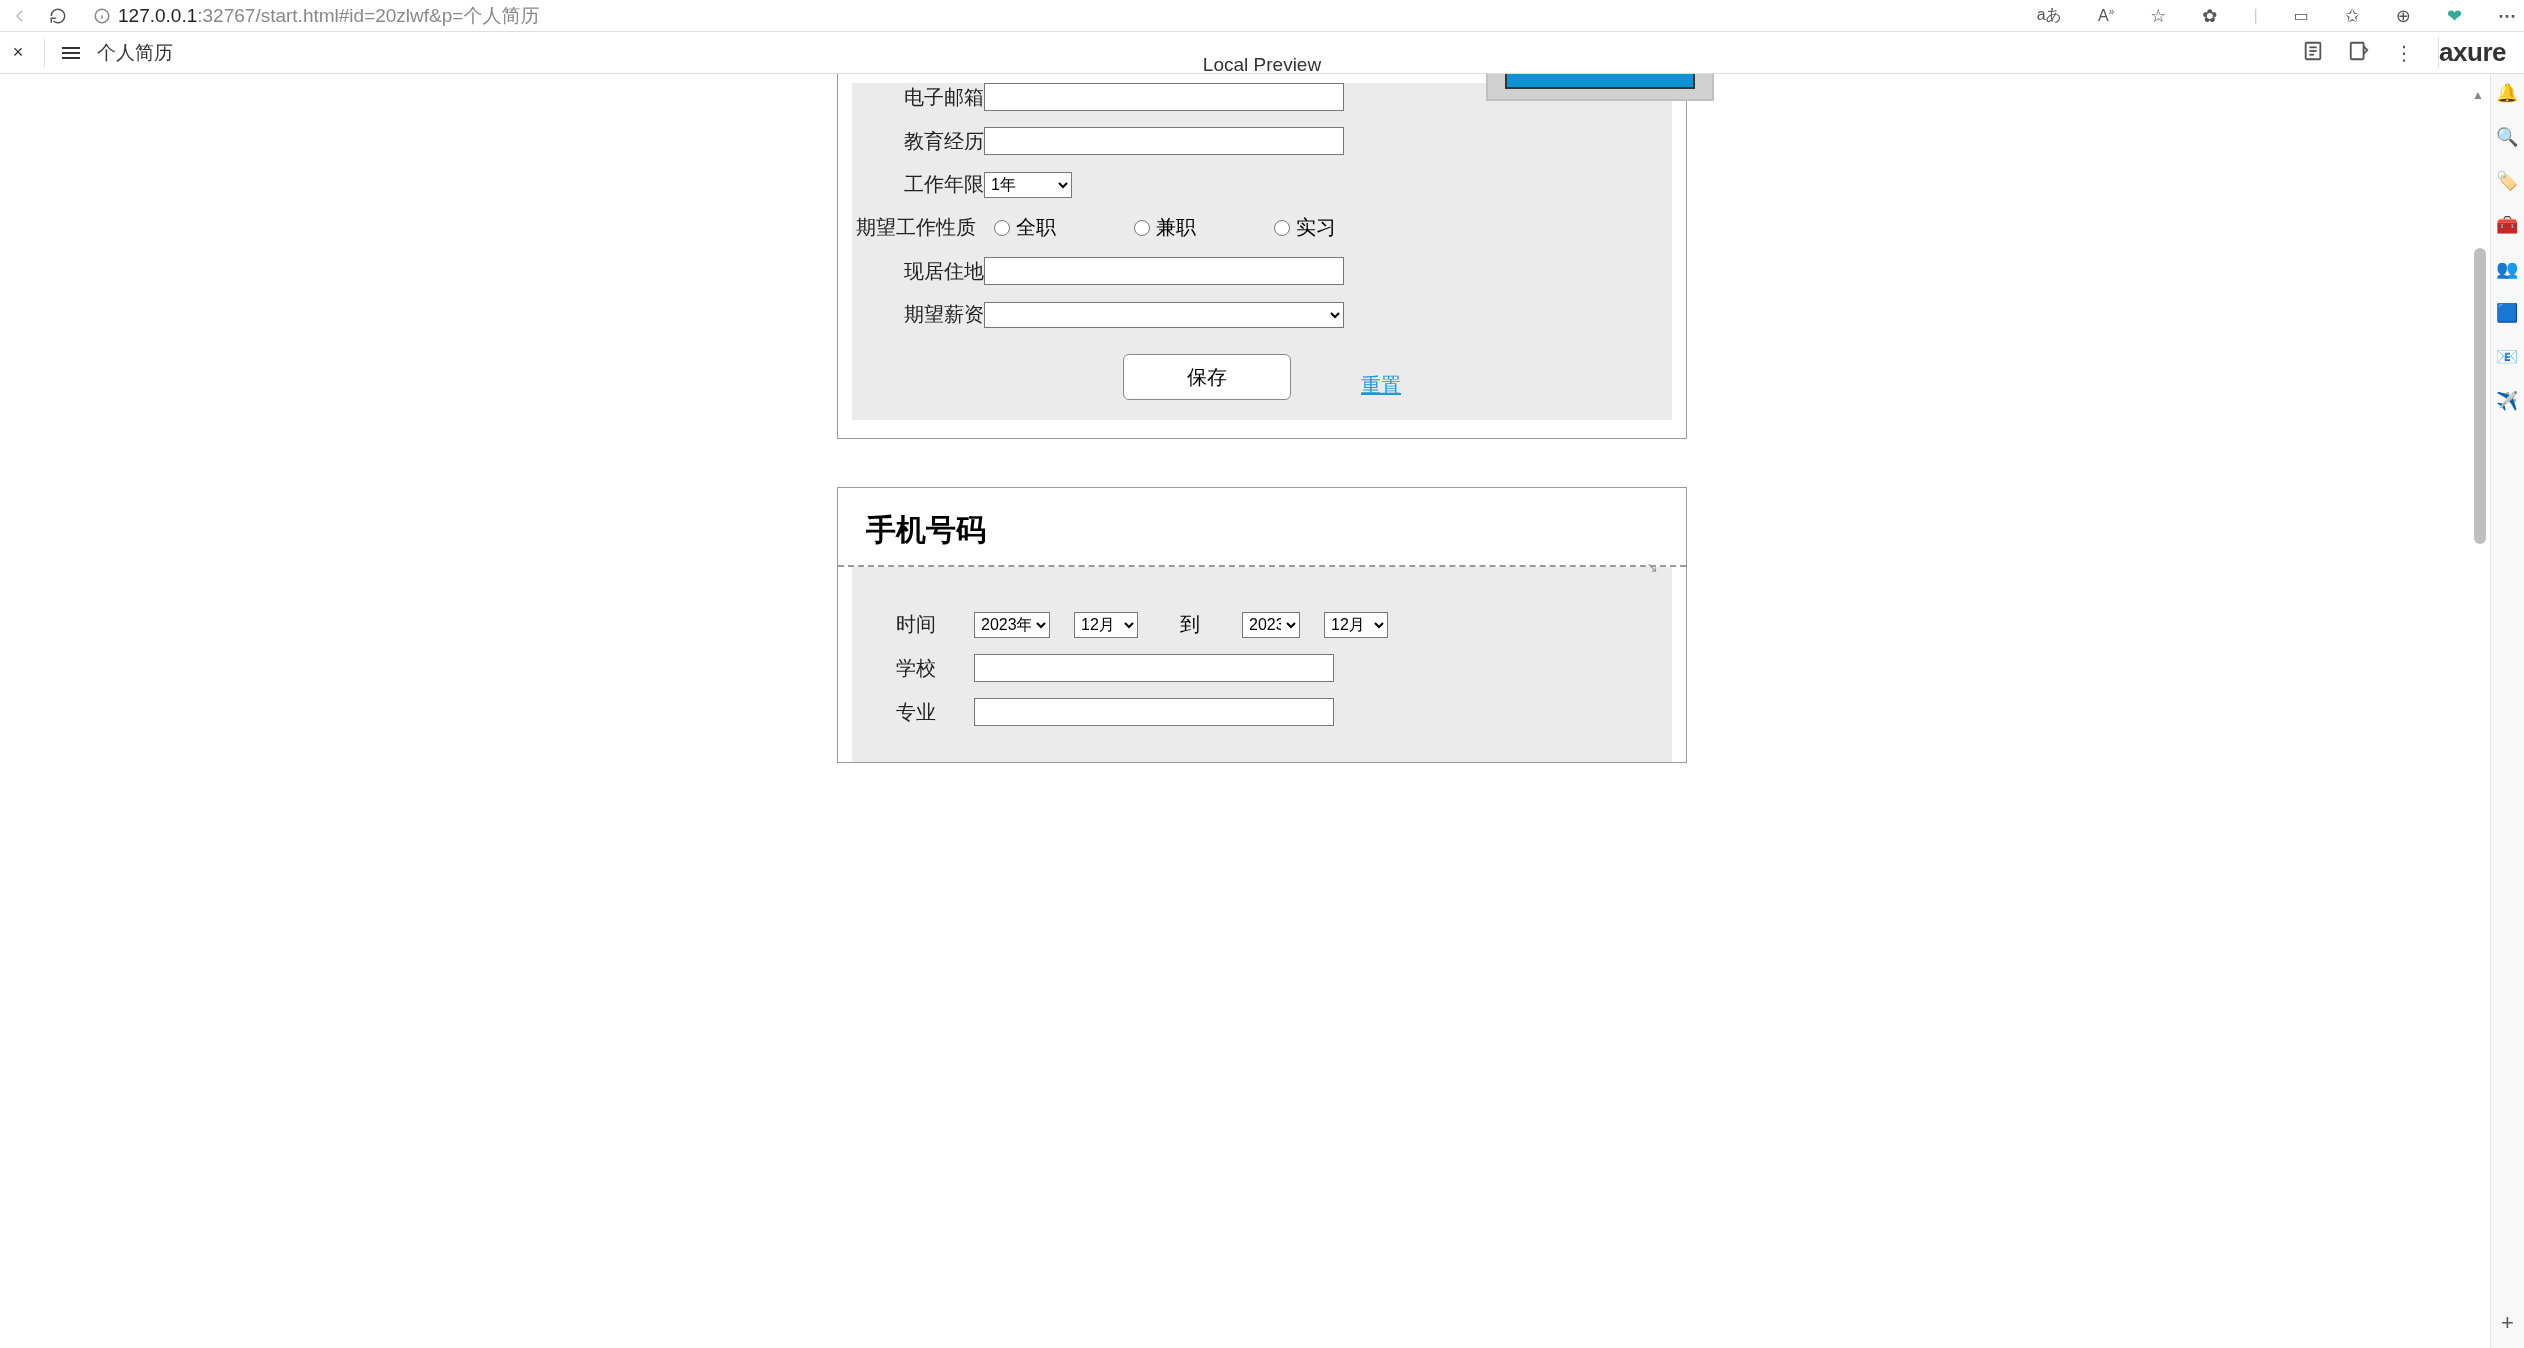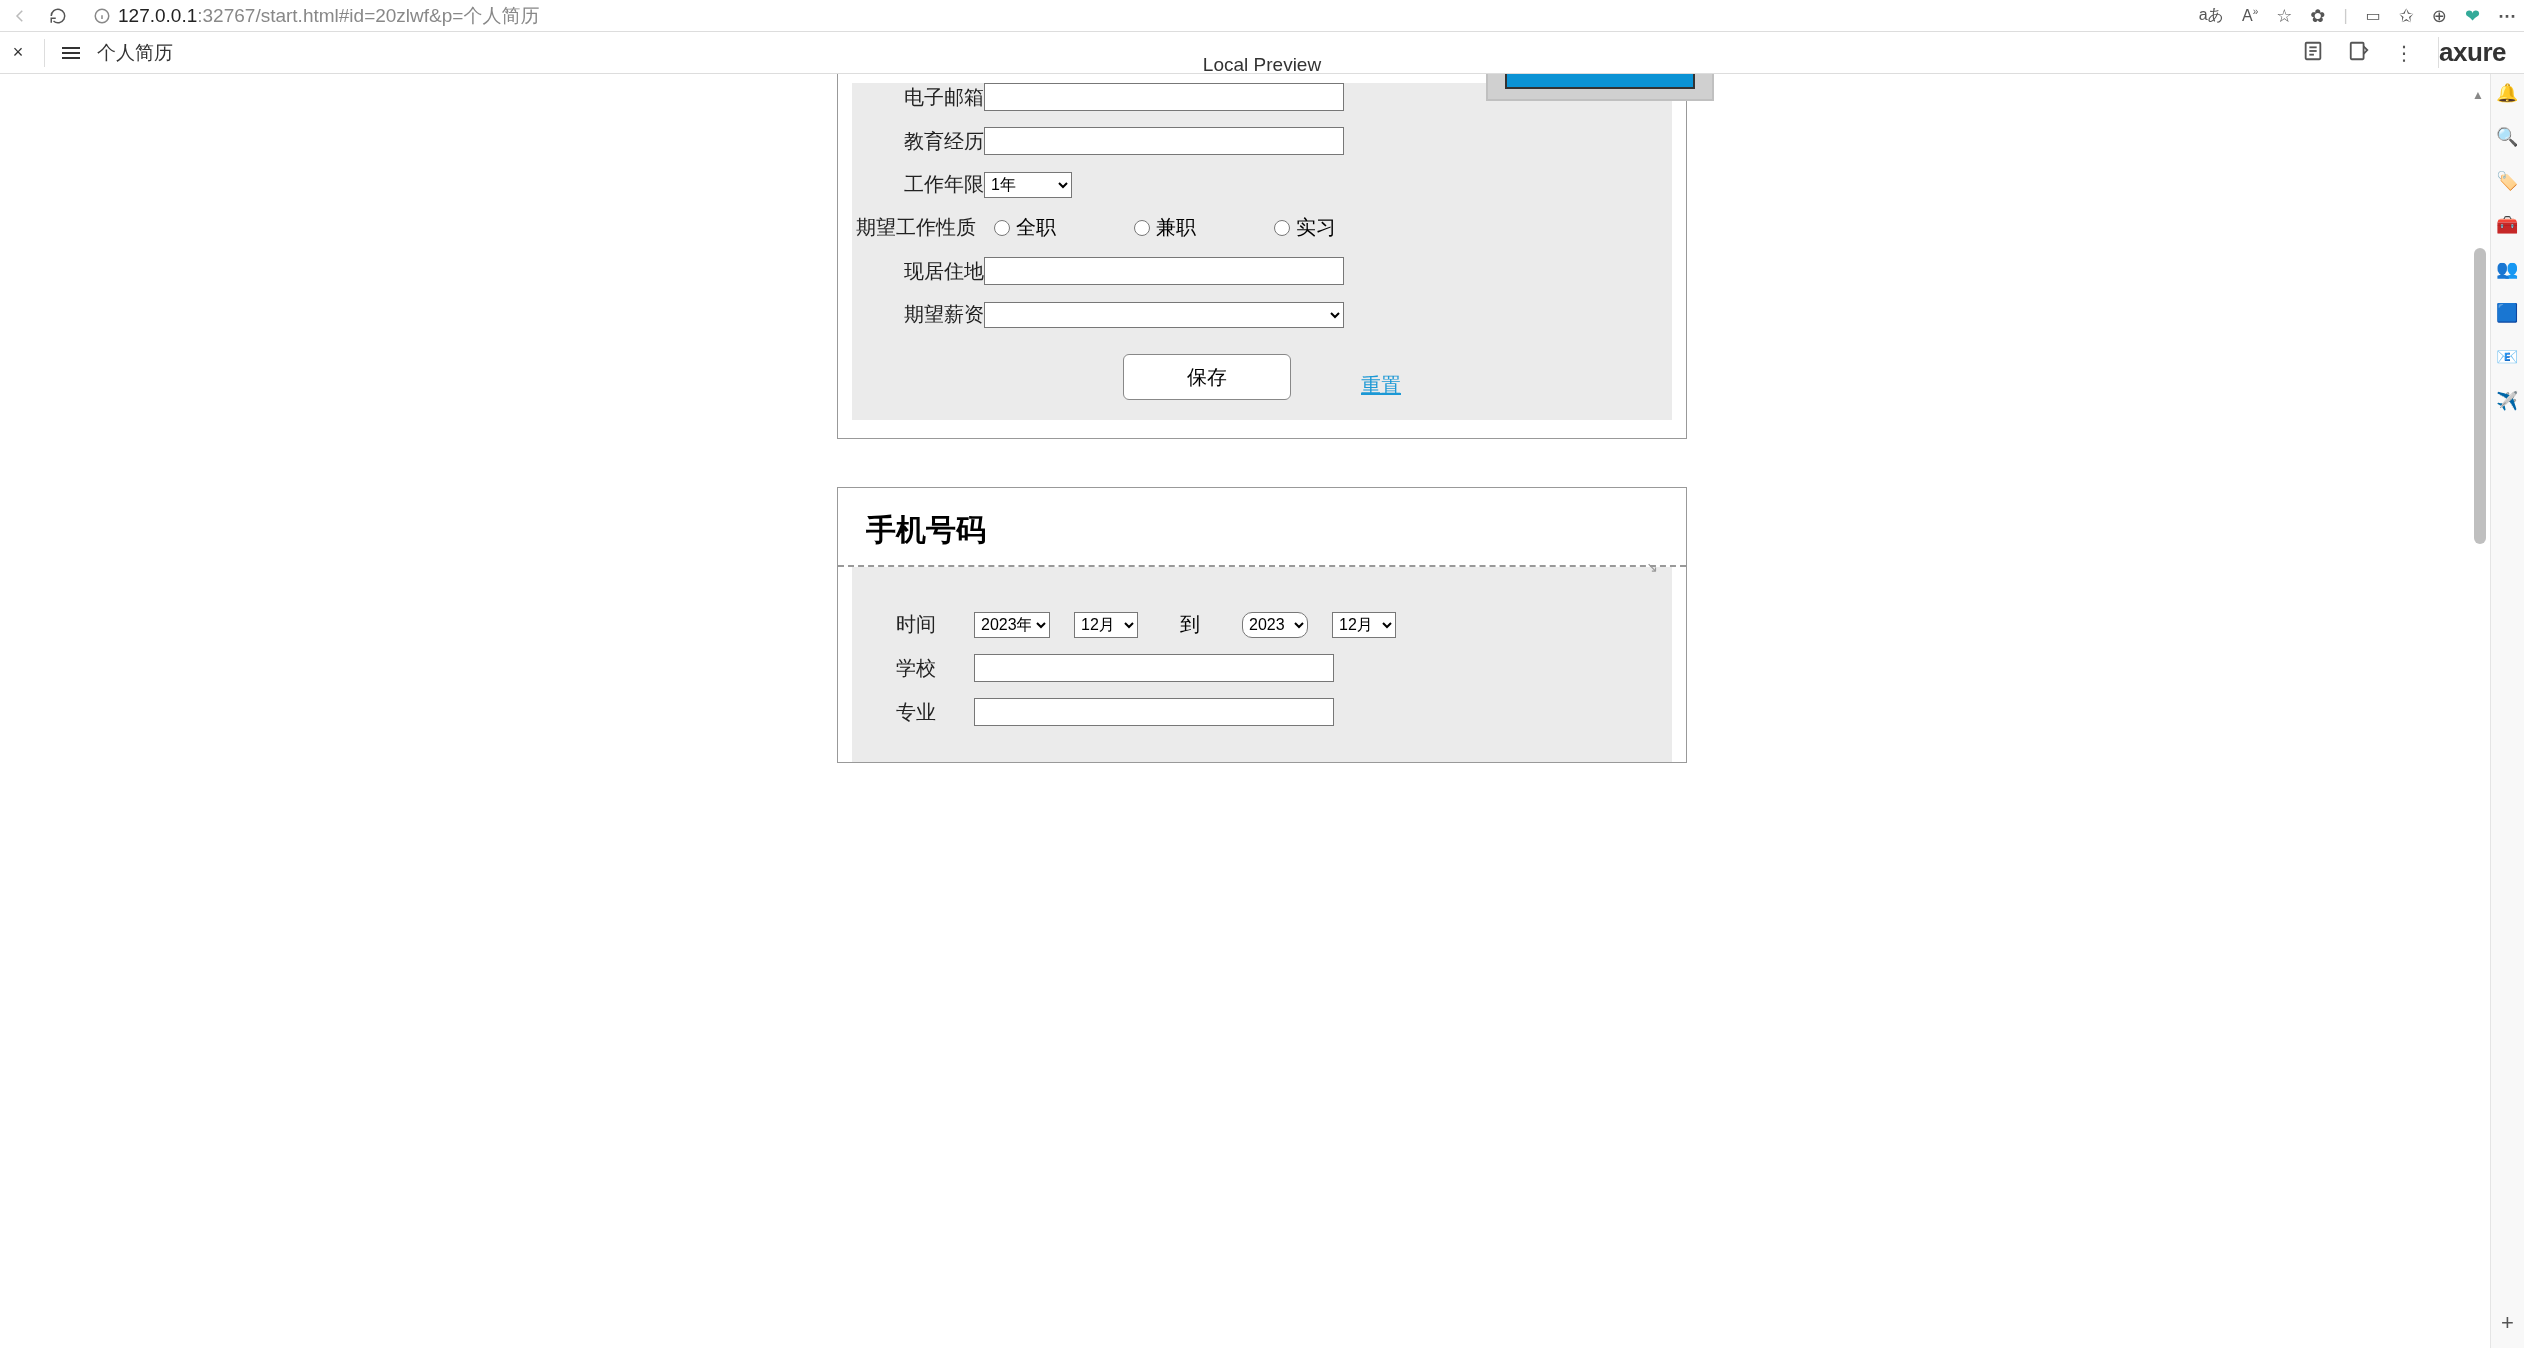--- a/index.html
+++ b/index.html
@@ -5,21 +5,21 @@
   * { box-sizing: border-box; margin: 0; padding: 0; }
   body { font-family: "Microsoft YaHei", sans-serif; background: #fff; overflow: hidden; }
 
   
   .browser-bar { height: 32px; display: flex; align-items: center; padding: 0 8px; gap: 14px; border-bottom: 1px solid #ddd; }
   .browser-bar .icon-btn { width: 24px; height: 24px; display: flex; align-items: center; justify-content: center; color: #555; }
   .browser-bar .icon-btn svg { width: 18px; height: 18px; }
   .url-area { flex: 1; display: flex; align-items: center; gap: 4px; padding-left: 6px; }
   .url-text { font-size: 19px; color: #222; }
   .url-text .gray { color: #888; }
-  .browser-right { display: flex; align-items: center; gap: 18px; }
+  .browser-right { display: flex; align-items: center; gap: 36px; }
 
   
   .axure-bar { height: 42px; display: flex; align-items: center; border-bottom: 1px solid #ddd; position: relative; }
   .axure-left { display: flex; align-items: center; gap: 14px; padding-left: 6px; }
   .axure-left .close-btn { width: 24px; text-align: center; font-size: 18px; color: #333; }
   .axure-left .hamburger { width: 24px; display: flex; flex-direction: column; gap: 3px; align-items: center; }
   .axure-left .hamburger span { display: block; width: 18px; height: 2px; background: #333; }
   .axure-title { font-size: 19px; color: #333; }
   .axure-center { position: absolute; left: 50%; transform: translateX(-50%); font-size: 19px; color: #333; margin-top: 24px; }
   .axure-right { margin-left: auto; display: flex; align-items: center; gap: 24px; padding-right: 18px; }
@@ -205,21 +205,21 @@
       <div class="card" style="margin-bottom:0;">
         <div class="section-title">手机号码</div>
         <div class="dashed-sep"></div>
         <div class="edu-block">
           <div class="resize-hint">↘</div>
           <div class="edu-row">
             <div class="edu-lbl">时间</div>
             <select class="sel sel-year"><option>2023年</option></select>
             <select class="sel sel-month"><option>12月</option></select>
             <span class="to-lbl">到</span>
-            <select class="sel sel-year" style="width:66px;border-radius:10px;"><option>2023</option></select>
+            <select class="sel sel-year" style="width:58px;"><option>2023</option></select>
             <select class="sel sel-month"><option>12月</option></select>
           </div>
           <div class="edu-row">
             <div class="edu-lbl">学校</div>
             <input class="txt-input" type="text" style="">
           </div>
           <div class="edu-row">
             <div class="edu-lbl">专业</div>
             <input class="txt-input" type="text" style="">
           </div>

